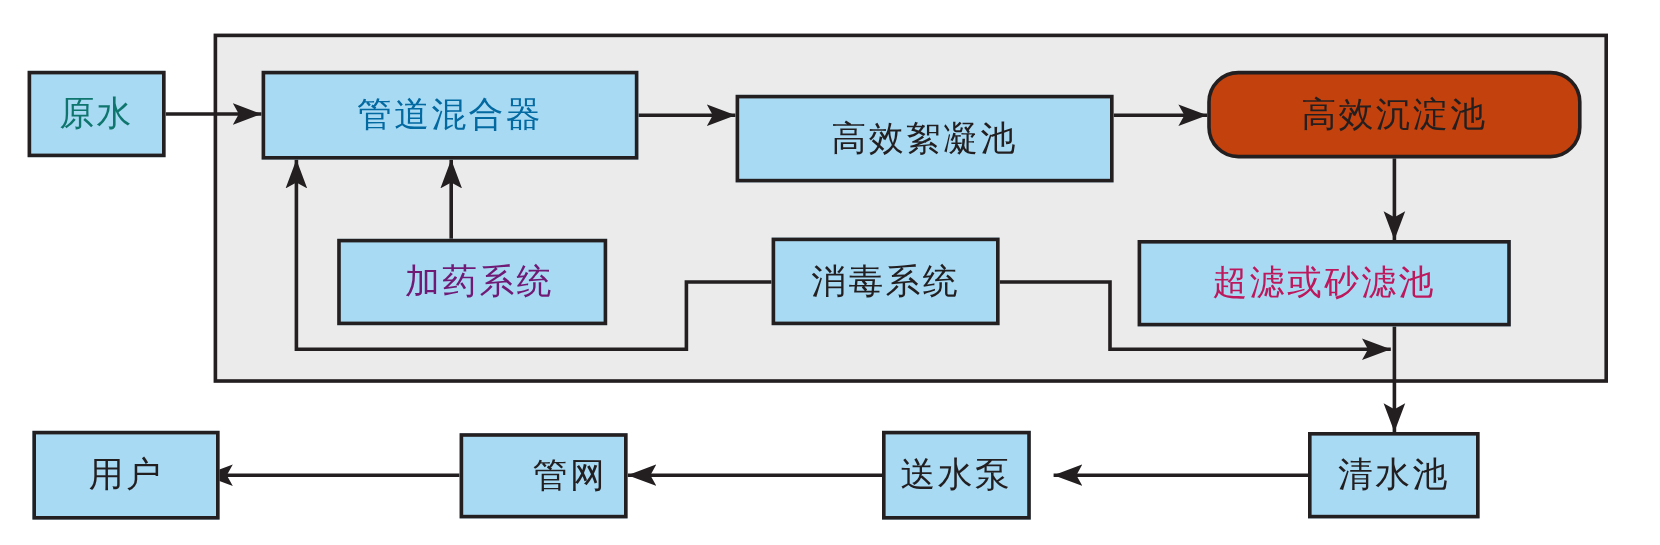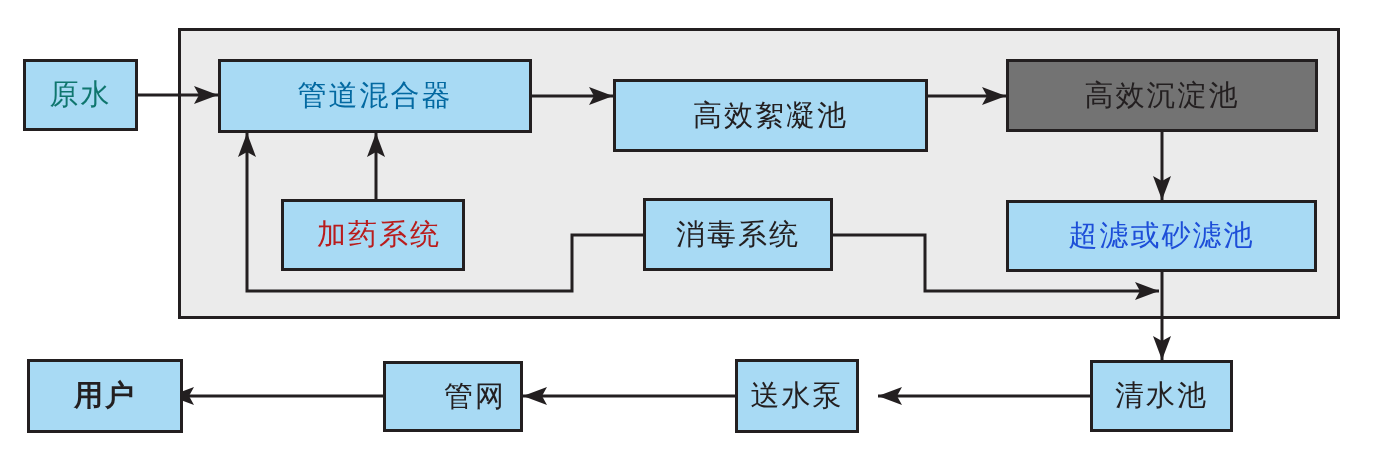--- a/index.html
+++ b/index.html
@@ -62,33 +62,33 @@
 
 <div class="node" style="left: 23px; top: 59px; width: 115px; height: 72px; background: rgb(168, 218, 244); border-color: rgb(35, 31, 32); color: #0f766e;">
       <span>原水</span>
     </div>
     <div class="node" style="left: 218px; top: 59px; width: 314px; height: 74px; background: rgb(168, 218, 244); border-color: rgb(35, 31, 32); color: #0369a1;">
       <span>管道混合器</span>
     </div>
     <div class="node" style="left: 613px; top: 59px; width: 315px; height: 73px; background: rgb(168, 218, 244); border-color: rgb(35, 31, 32); color: rgb(35, 31, 32); margin-top: 20px;">
       <span>高效絮凝池</span>
     </div>
-    <div class="node" style="left: 1006px; top: 59px; width: 312px; height: 73px; background: #737373; border-color: rgb(35, 31, 32); color: rgb(35, 31, 32);">
+    <div class="node" style="left: 1006px; top: 59px; width: 312px; height: 73px; background: #c2410c; border-color: rgb(35, 31, 32); color: rgb(35, 31, 32); border-radius: 26px;">
       <span>高效沉淀池</span>
     </div>
-    <div class="node" style="left: 281px; top: 199px; width: 184px; height: 72px; background: rgb(168, 218, 244); border-color: rgb(35, 31, 32); color: #b91c1c; padding-left: 12px;">
+    <div class="node" style="left: 281px; top: 199px; width: 225px; height: 72px; background: rgb(168, 218, 244); border-color: rgb(35, 31, 32); color: #701a75; padding-left: 12px;">
       <span>加药系统</span>
     </div>
     <div class="node" style="left: 643px; top: 198px; width: 190px; height: 73px; background: rgb(168, 218, 244); border-color: rgb(35, 31, 32); color: rgb(35, 31, 32);">
       <span>消毒系统</span>
     </div>
-    <div class="node" style="left: 1006px; top: 200px; width: 311px; height: 72px; background: rgb(168, 218, 244); border-color: rgb(35, 31, 32); color: #1d4ed8;">
+    <div class="node" style="left: 948px; top: 200px; width: 311px; height: 72px; background: rgb(168, 218, 244); border-color: rgb(35, 31, 32); color: #be185d;">
       <span>超滤或砂滤池</span>
     </div>
-    <div class="node" style="left: 27px; top: 359px; width: 156px; height: 74px; background: rgb(168, 218, 244); border-color: rgb(35, 31, 32); color: rgb(35, 31, 32); font-weight: bold;">
+    <div class="node" style="left: 27px; top: 359px; width: 156px; height: 74px; background: rgb(168, 218, 244); border-color: rgb(35, 31, 32); color: rgb(35, 31, 32);">
       <span>用户</span>
     </div>
     <div class="node" style="left: 383px; top: 361px; width: 140px; height: 71px; background: rgb(168, 218, 244); border-color: rgb(35, 31, 32); color: rgb(35, 31, 32); padding-left: 44px;">
       <span>管网</span>
     </div>
     <div class="node" style="left: 735px; top: 359px; width: 124px; height: 74px; background: rgb(168, 218, 244); border-color: rgb(35, 31, 32); color: rgb(35, 31, 32);">
       <span>送水泵</span>
     </div>
     <div class="node" style="left: 1090px; top: 360px; width: 143px; height: 72px; background: rgb(168, 218, 244); border-color: rgb(35, 31, 32); color: rgb(35, 31, 32);">
       <span>清水池</span>

